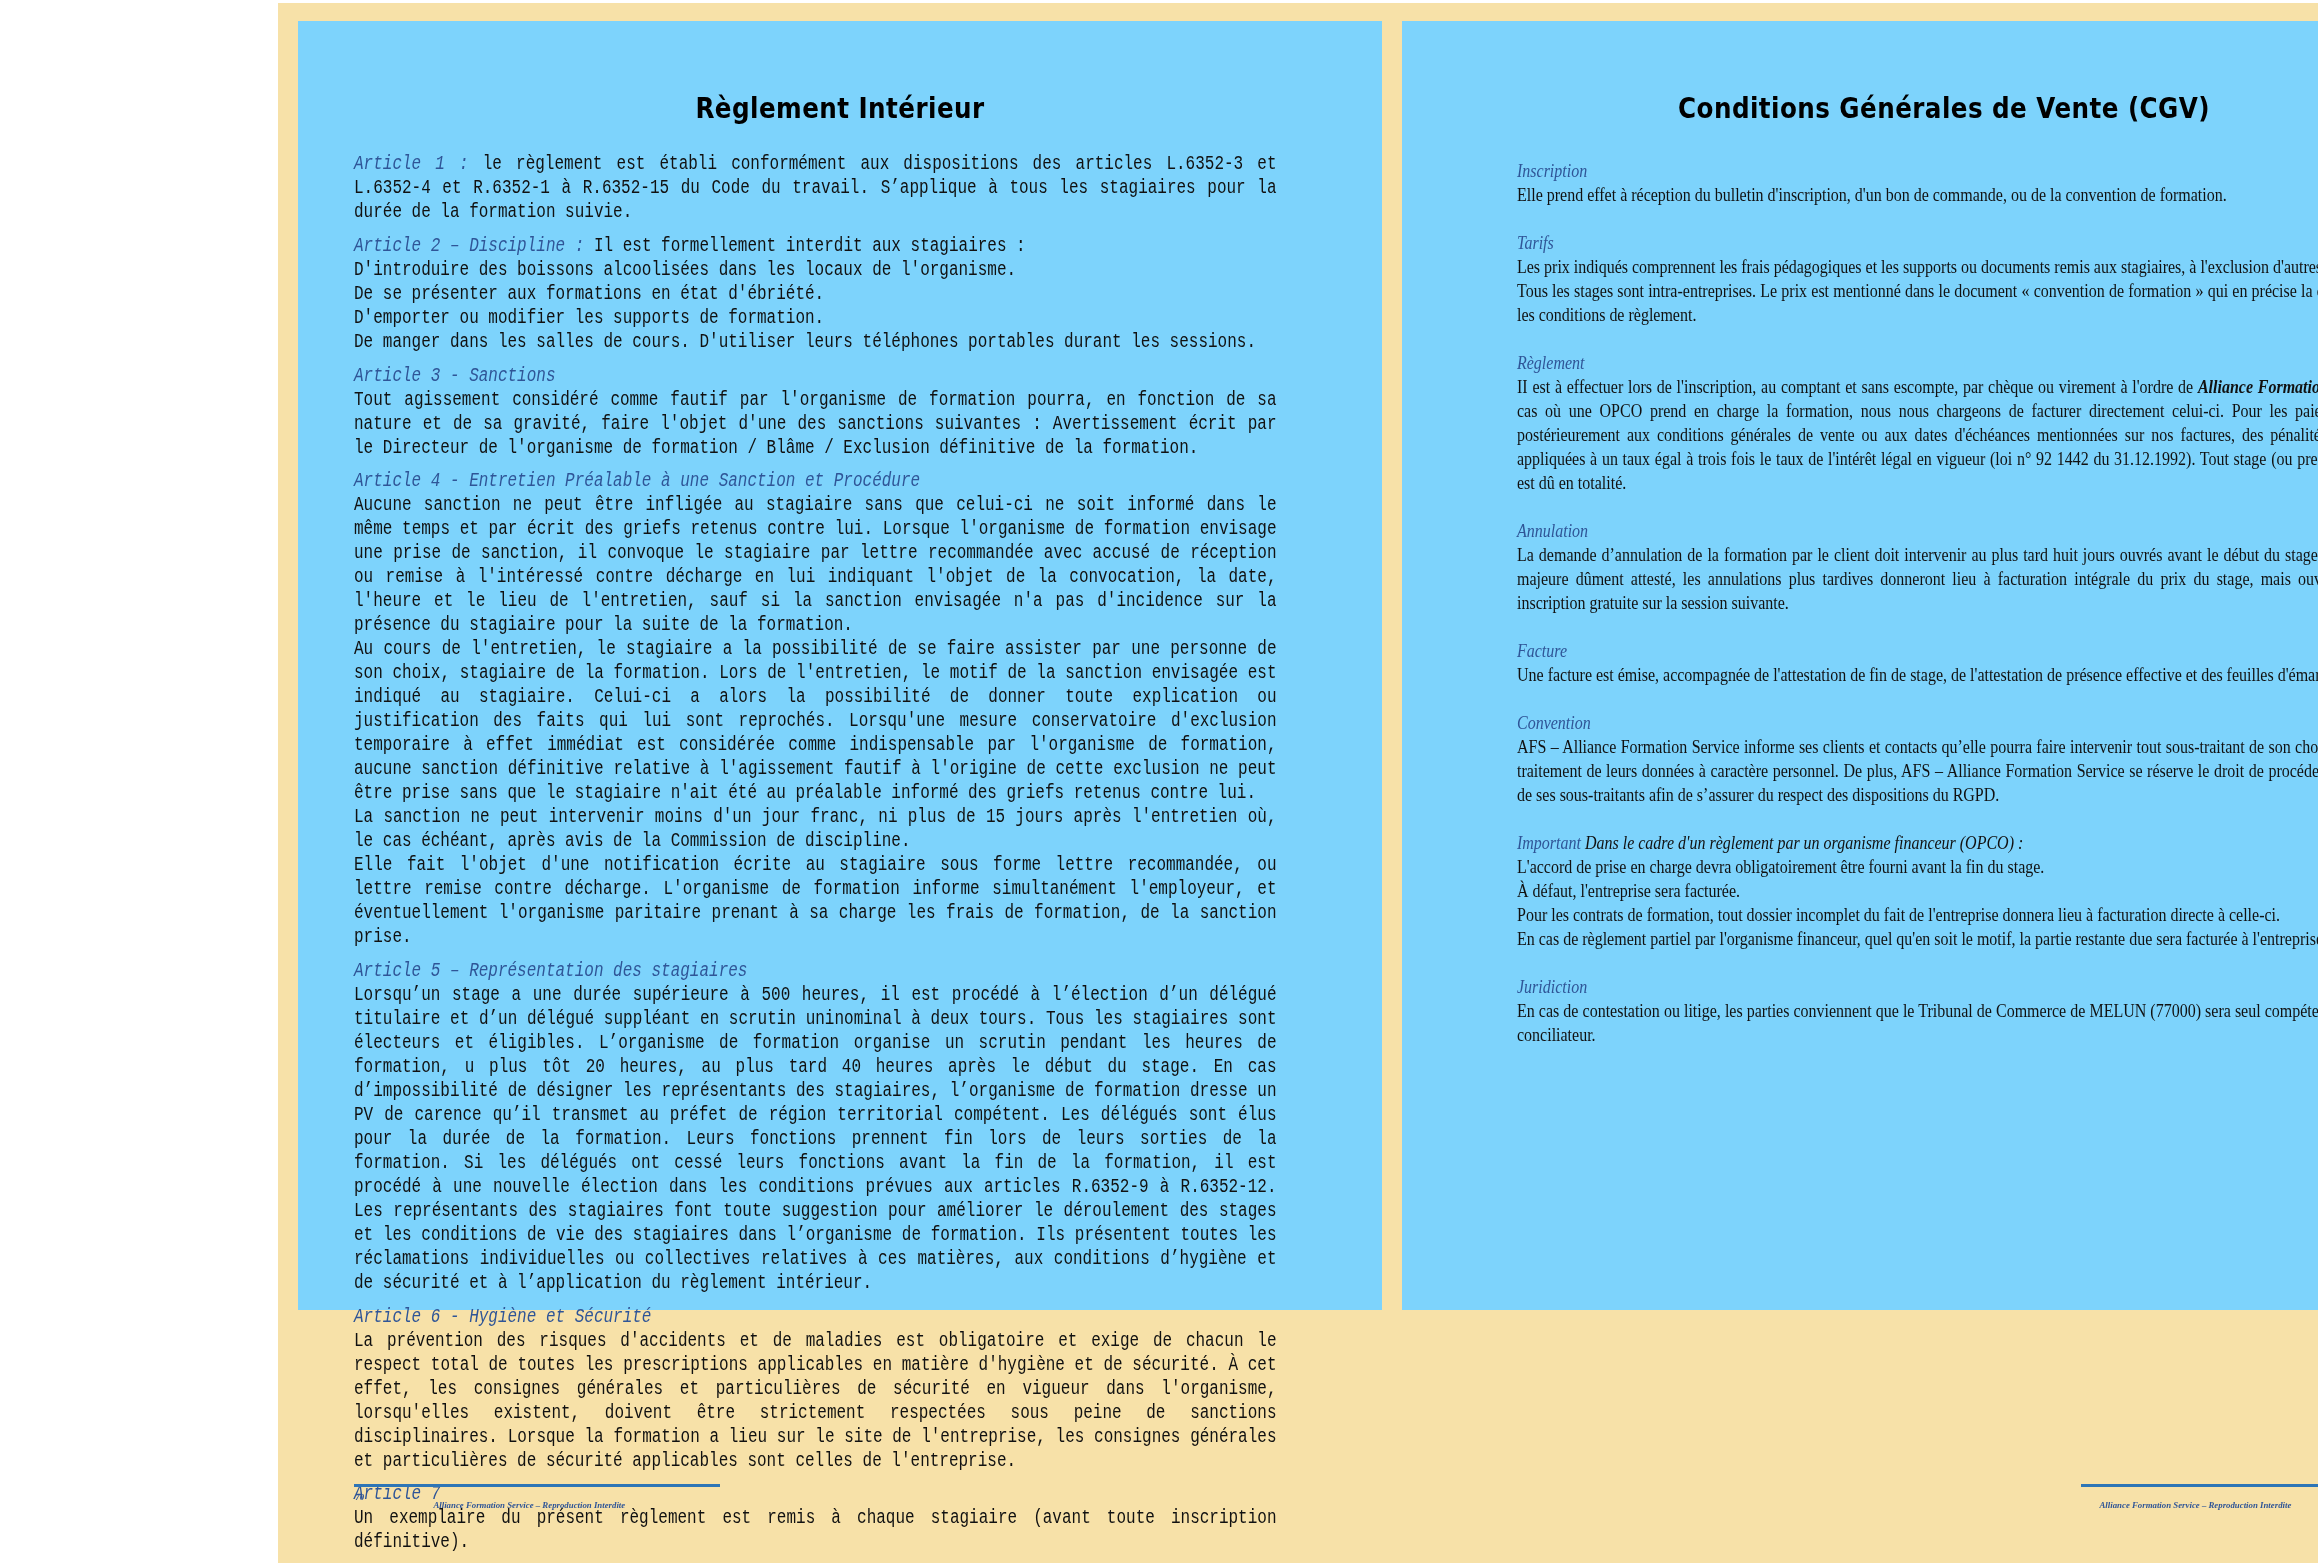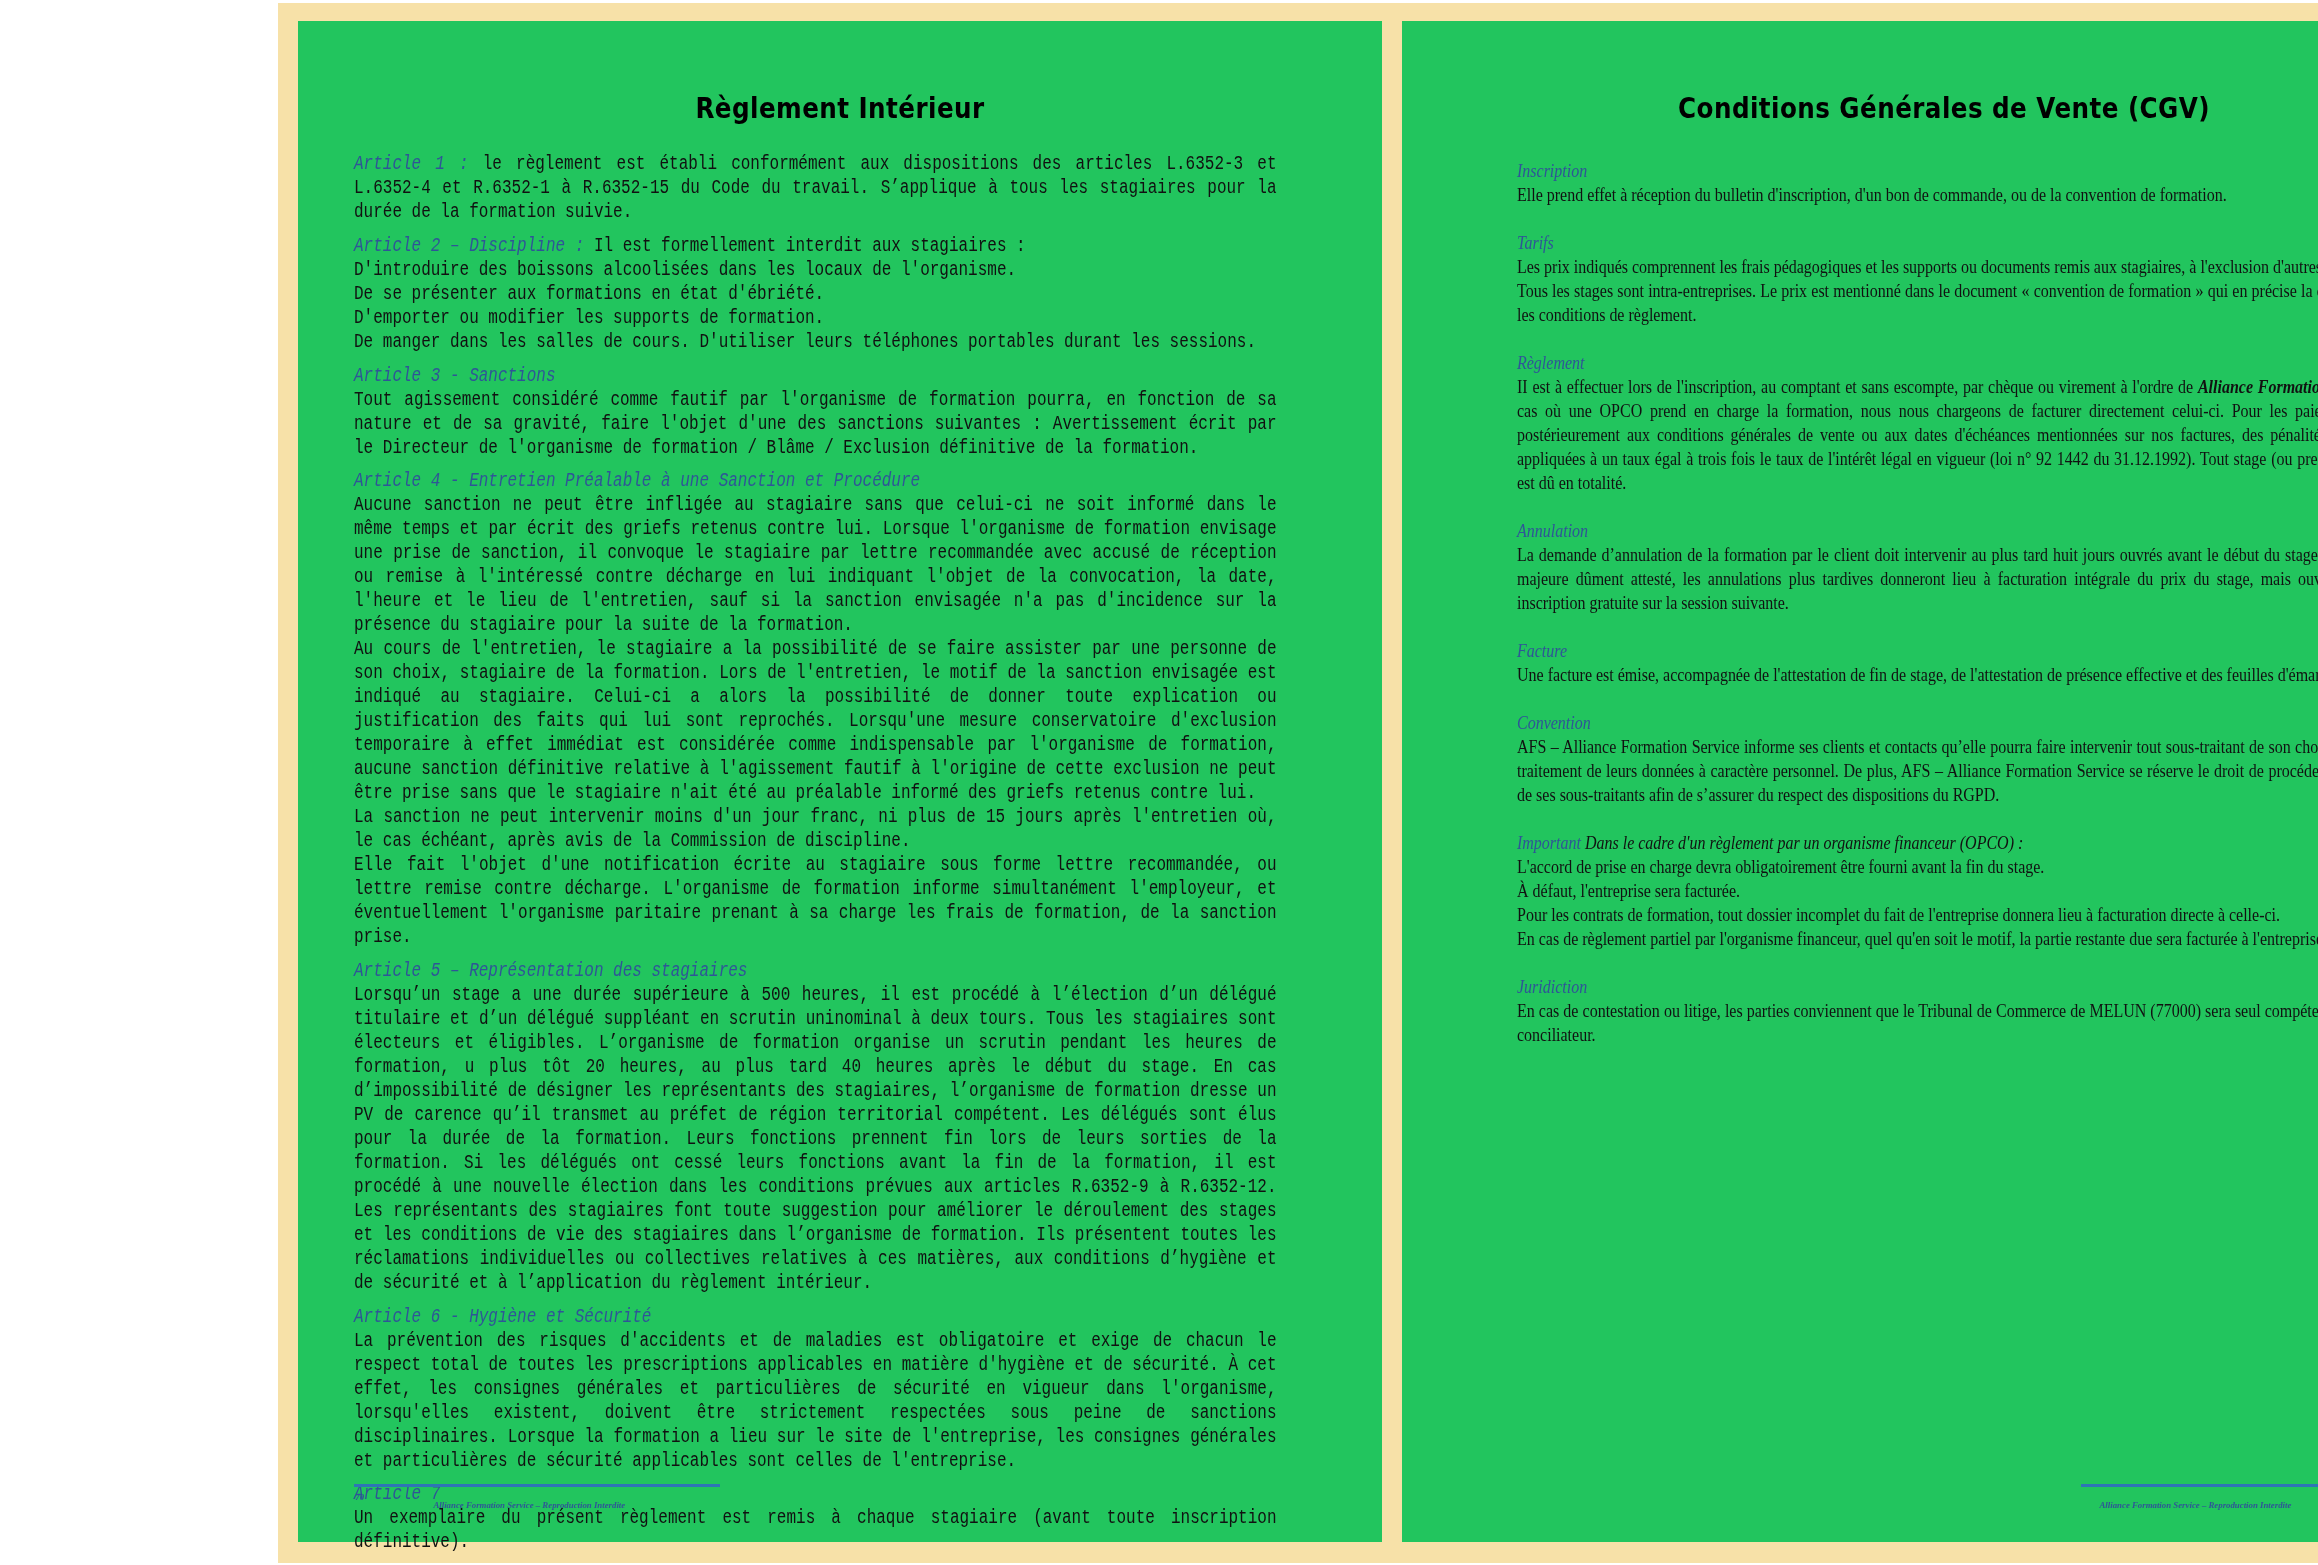--- a/index.html
+++ b/index.html
@@ -1,18 +1,18 @@
 <!DOCTYPE html>
 <html style="font-size:7.4px"><head>
 <meta charset="utf-8">
 <style>
   html, body { margin:0; padding:0; }
   body { width:2782px; height:1565px; background:#ffffff; position:relative; overflow:hidden; font-family:"Liberation Serif", serif; }
   .frame { position:absolute; left:278px; top:2.8px; width:2226px; height:1560px; background:#f7e1a8; }
-  .page { position:absolute; top:18.5px; height:1521px; background:#22c55e; }
+  .page { position:absolute; top:18.5px; height:1289px; background:#7dd3fc; }
   .page-left { left:20.4px; width:1084px; }
   .page-right { left:1124px; width:1084px; }
   .title { position:absolute; top:70px; left:0; right:0; text-align:center; font-family:"DejaVu Sans", sans-serif; font-weight:bold; font-size:29px; color:#000; transform:scaleX(0.85); letter-spacing:0.5px; }
   .col { position:absolute; top:131px; width:923px; font-size:19.5px; line-height:24px; color:#111; text-align:justify; }
   .page-left .col { left:56px;font-family:Liberation Mono, monospace; }
   .page-right .col { left:115px; top:138px; }
   .col .inner { transform-origin:0 0; }
   .sec { margin:0 0 9.7px 0; }
   .page-right .sec { margin-bottom:24px; }
   .h { color:#2f5597; font-style:italic; }

